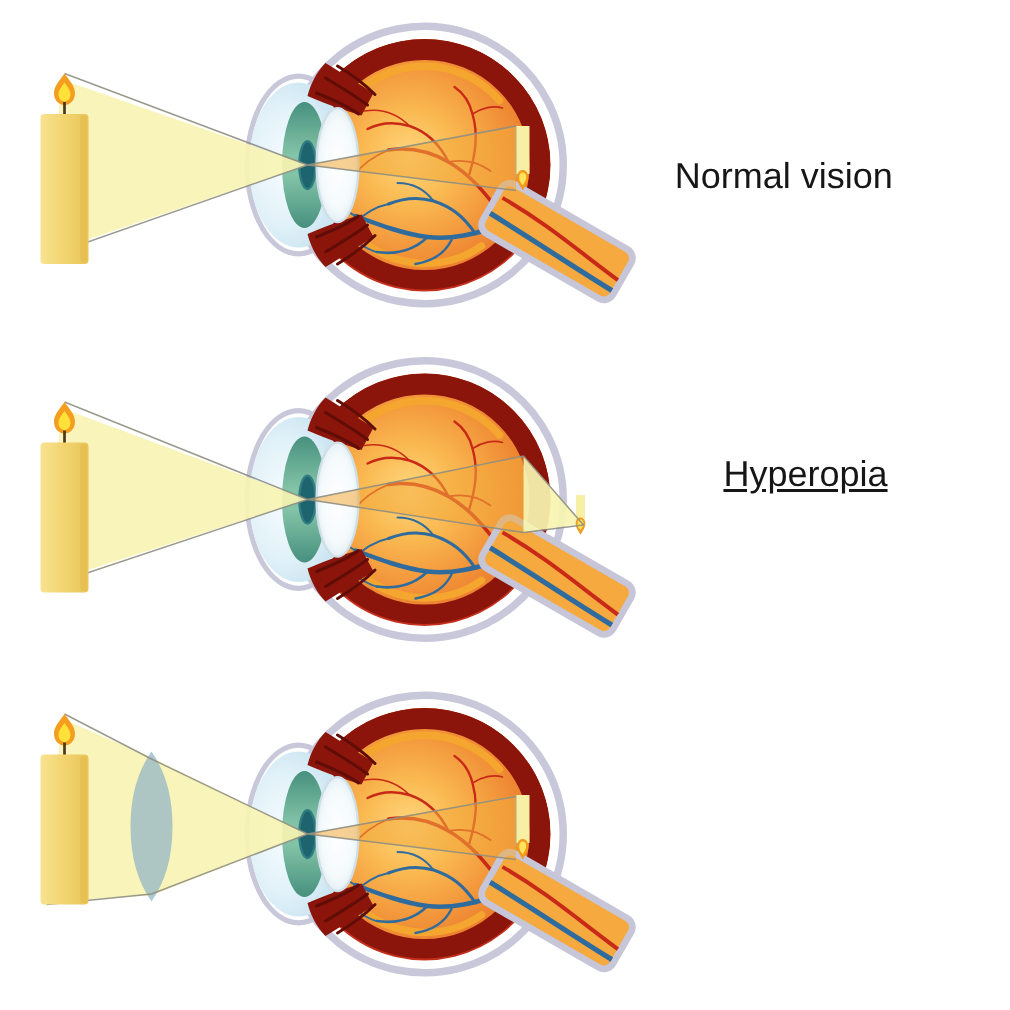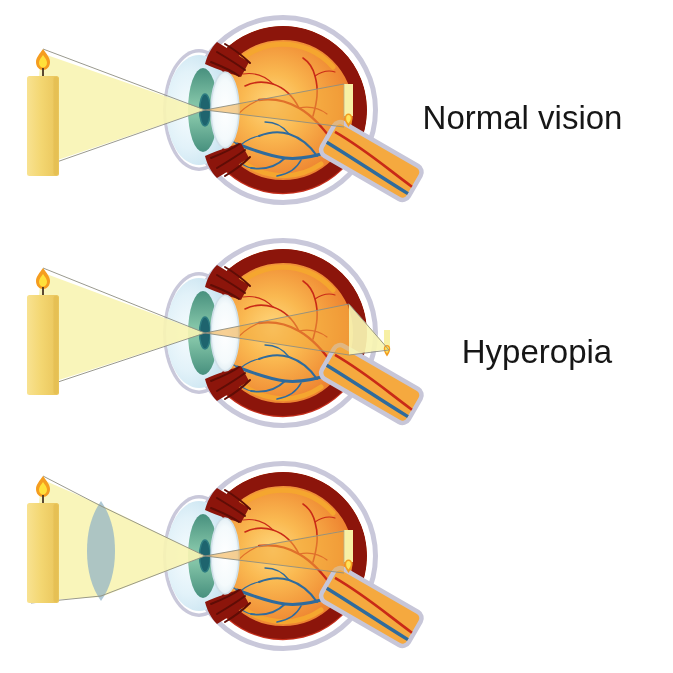--- a/index.html
+++ b/index.html
@@ -7,28 +7,28 @@
     position:relative;
     width:673px;height:673px;
     background:#ffffff;
     overflow:hidden;
     font-family:"Liberation Sans", sans-serif;
   }
   .canvas svg{position:absolute;left:0;top:0;}
   .label{
     position:absolute;
     color:#161616;
-    font-size:33px;
+    font-size:24px;
     line-height:42px;
     text-align:center;
     font-weight:400;
     letter-spacing:0px;
   }
   .label-normal{left:415px;top:97px;width:215px;}
-  .label-hyperopia{left:447px;top:331px;width:180px;}
+  .label-hyperopia{left:447px;top:296px;width:180px;text-decoration:underline;}
   .label-correction{left:428px;top:509px;width:220px;}
 </style>
 </head>
 <body>
 
 <div class="canvas">
 
 <svg width="673" height="673" viewBox="0 0 673 673">
   <defs>
     <radialGradient id="gInt" cx="44%" cy="47%" r="62%">

